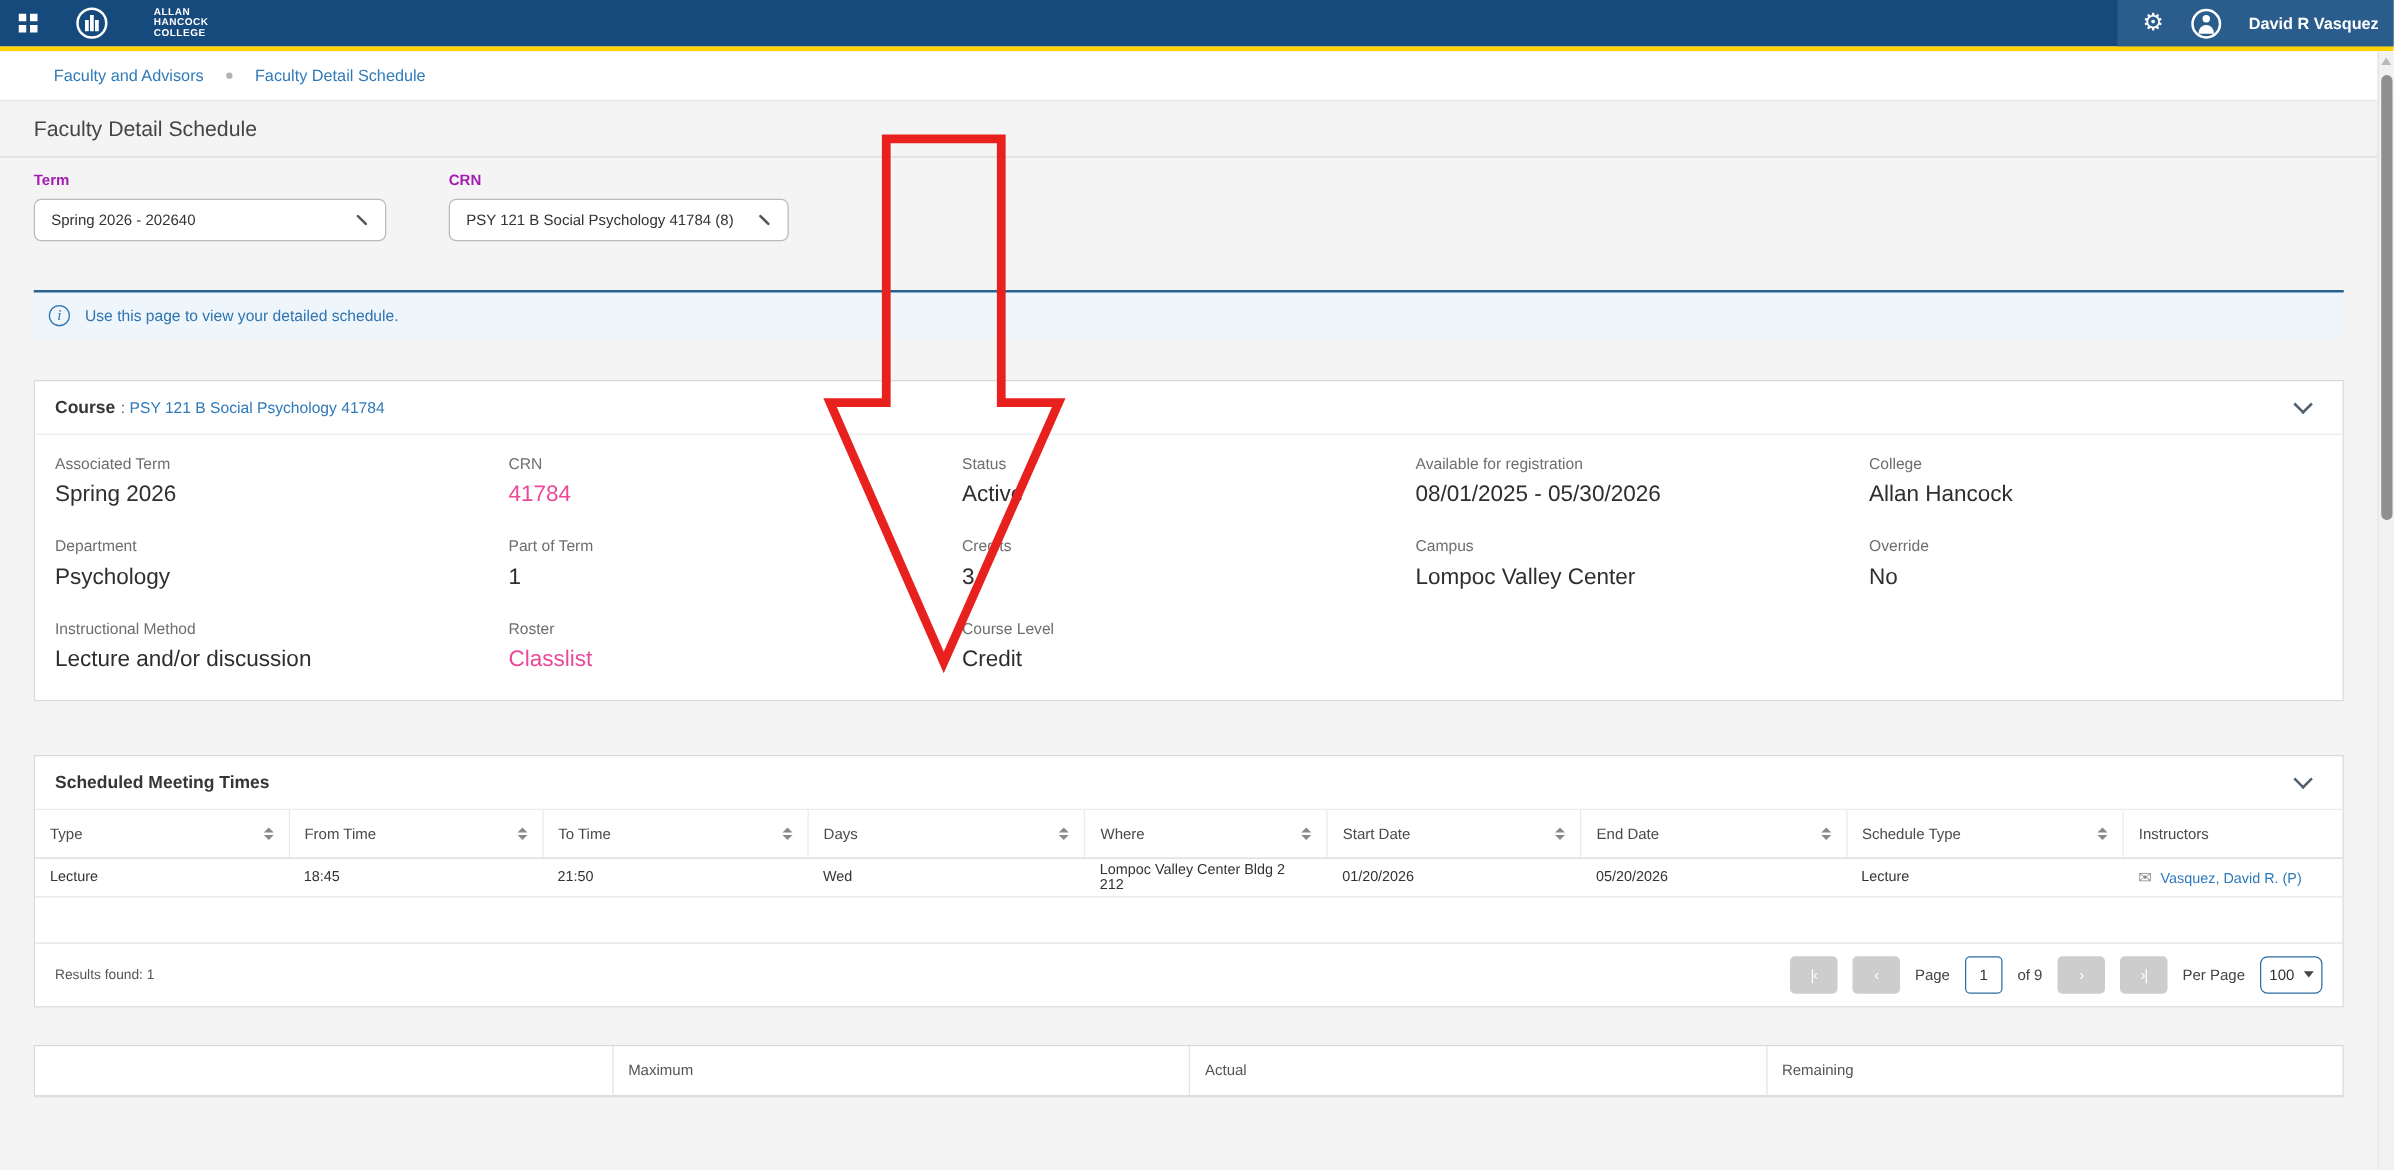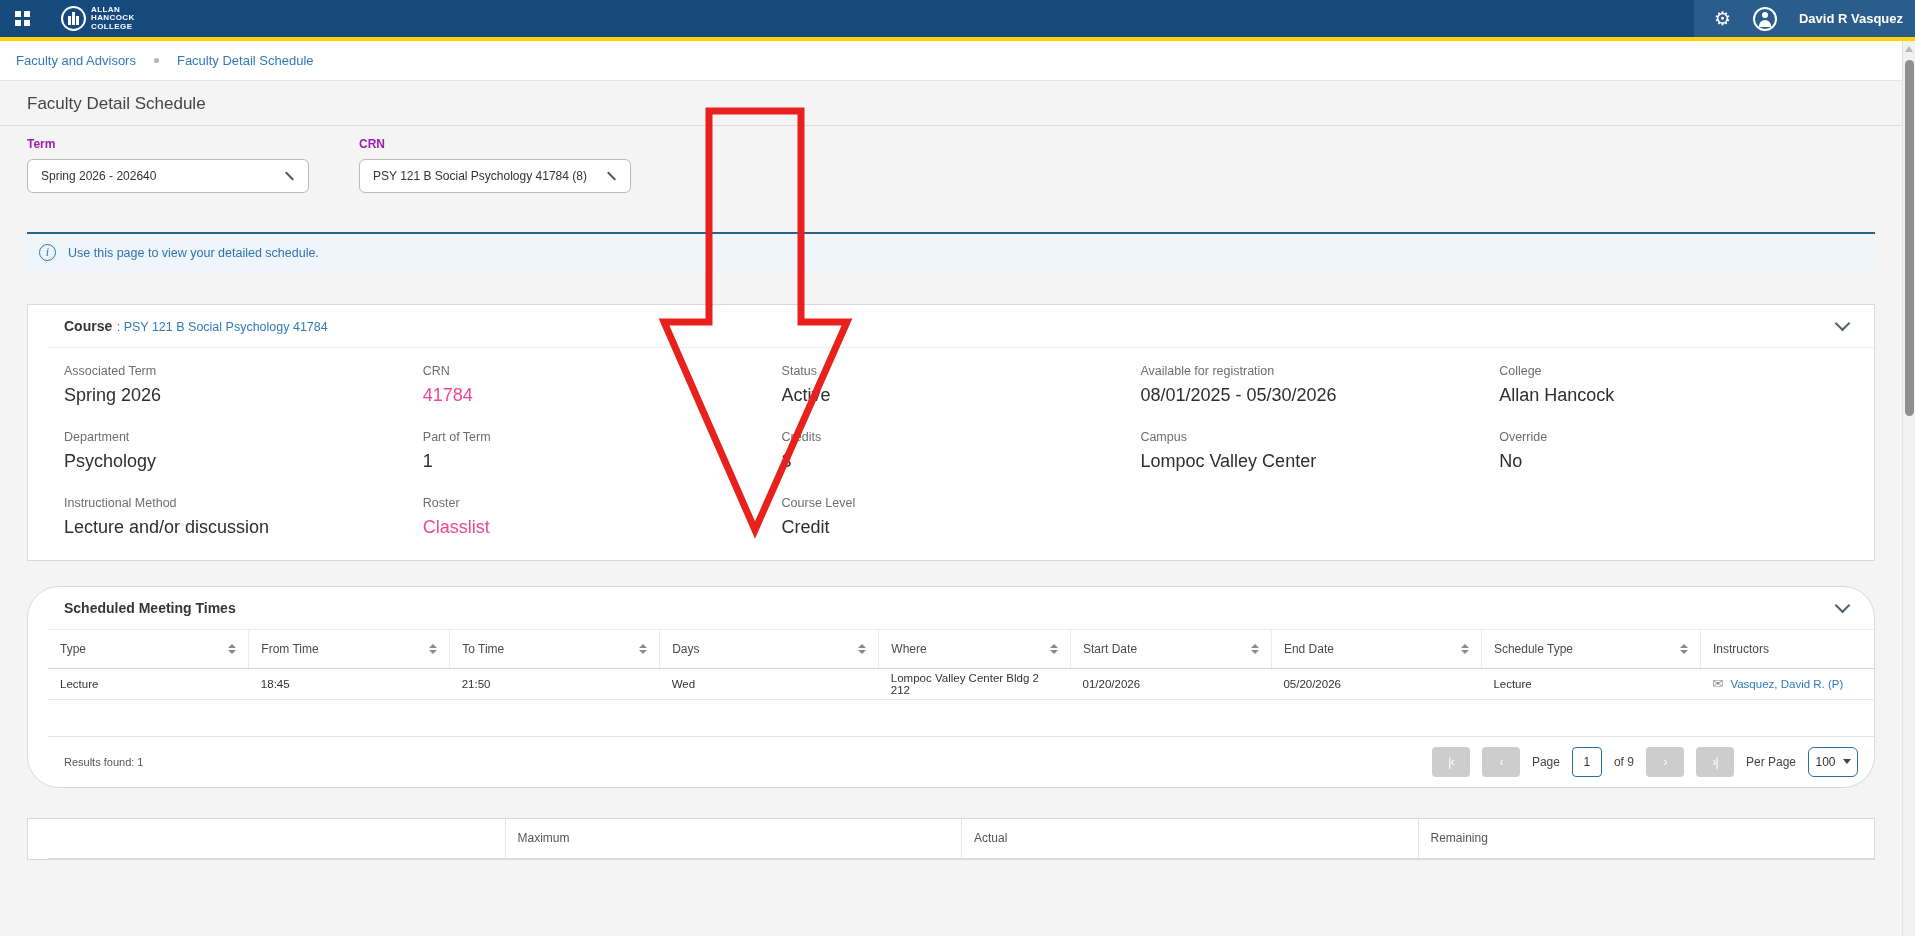--- a/index.html
+++ b/index.html
@@ -11,49 +11,49 @@
   .hdr { height:37px; background:#174a7c; display:flex; align-items:center; position:relative; }
   .apps-btn { margin-left:9px; width:26px; height:26px; display:flex; align-items:center; justify-content:center; cursor:pointer; }
   .grid-ic { display:grid; grid-template-columns:6px 6px; grid-template-rows:6px 6px; gap:3px; }
   .grid-ic span { background:#fff; }
   .logo { margin-left:26px; display:flex; align-items:center; gap:5px; }
   .logo-mark { width:25px; height:25px; border:2px solid #fff; border-radius:50%; position:relative; }
   .logo-mark i { position:absolute; background:#fff; width:3px; bottom:4px; }
   .logo-mark i:nth-child(1){ left:5px; height:9px; }
   .logo-mark i:nth-child(2){ left:9px; height:13px; }
   .logo-mark i:nth-child(3){ left:13px; height:9px; }
-  .logo-text { color:#fff; font-size:8px; font-weight:bold; line-height:8.5px; letter-spacing:.4px; }
+  .logo-text { color:#fff; font-size:8px; font-weight:bold; line-height:8.5px; letter-spacing:.4px;margin-left:32px; }
   .hdr-right { margin-left:auto; height:100%; background:#2b5d8c; display:flex; align-items:center; gap:22px; padding:0 12px 0 20px; }
   .gear { color:#fff; font-size:19px; line-height:1; cursor:pointer; }
   .avatar { width:24px; height:24px; border:2px solid #fff; border-radius:50%; position:relative; cursor:pointer; }
   .avatar .head { position:absolute; top:3px; left:7px; width:6px; height:6px; border-radius:50%; background:#fff; }
   .avatar .bod { position:absolute; bottom:2px; left:4px; width:12px; height:7px; border-radius:6px 6px 0 0; background:#fff; }
   .uname { color:#fff; font-size:13px; font-weight:bold; white-space:nowrap; }
   .accent { height:4px; background:#ffd200; }
 
   
-  .crumbbar { height:40px; background:#fff; border-bottom:1px solid #e4e4e4; display:flex; align-items:center; padding-left:16px; gap:18px; }
+  .crumbbar { height:40px; background:#fff; border-bottom:1px solid #e4e4e4; display:flex; align-items:center; padding-left:43px; gap:18px; }
   .crumb { color:#2f7ab9; font-size:13px; cursor:pointer; }
   .crumb-dot { width:5px; height:5px; border-radius:50%; background:#b3b3b3; }
 
   
   .page-head { padding:13px 27px 11px; font-size:17px; color:#454545; border-bottom:1px solid #dcdcdc; }
   .filters { display:flex; gap:50px; padding:11px 27px 0; height:106px; }
   .f-label { font-size:12px; font-weight:bold; color:#a21caf; margin-bottom:8px; }
   .select { height:34px; background:#fff; border:1px solid #b9b9b9; border-radius:6px; display:flex; align-items:center; justify-content:space-between; padding:0 13px; font-size:12px; color:#333; cursor:pointer; }
   .select.w1 { width:282px; } .select.w2 { width:272px; }
   .caret { width:11px; height:2px; background:#555; transform:rotate(45deg); border-radius:1px; }
 
   
   .notice { margin:0 40px 0 27px; border-top:2px solid #2a628e; background:#eef5fb; height:39px; display:flex; align-items:center; padding-left:12px; gap:12px; }
   .info-ic { width:17px; height:17px; border:1.5px solid #2f74b0; border-radius:50%; color:#2f74b0; font-family:"Liberation Serif", serif; font-style:italic; font-size:12px; display:flex; align-items:center; justify-content:center; flex:none; }
   .notice-text { font-size:12.5px; color:#2f74b0; }
 
   
-  .card { margin:0 40px 0 27px; background:#fff; border:1px solid #d9d9d9; position:relative;padding-left:20px; }
+  .card { margin:0 40px 0 27px; background:#fff; border:1px solid #d9d9d9; position:relative; }
   .card-head { position:relative; padding:12px 16px; border-bottom:1px solid #ececec; }
   .card-title { font-size:14px; font-weight:bold; color:#363636; }
   .chev { position:absolute; right:26px; top:13px; width:11px; height:11px; border-right:2px solid #51606f; border-bottom:2px solid #51606f; transform:rotate(45deg); cursor:pointer; }
   .course-link { font-size:12.5px; color:#2f7ab9; cursor:pointer; }
   .sep { font-size:12.5px; color:#555; }
 
   .course-grid { display:grid; grid-template-columns:repeat(5,1fr); padding:16px 16px 22px; row-gap:24px; }
   .fld .lb { font-size:12.5px; color:#6e6e6e; margin-bottom:7px; }
   .fld .vl { font-size:18px; color:#2e2e2e; }
   .fld .vl.link { color:#ec4899; cursor:pointer; }
@@ -85,21 +85,21 @@
   .enr-cell + .enr-cell { border-left:1px solid #e3e3e3; }
 
   
   .sbar { position:absolute; top:41px; right:0; bottom:0; width:13px; background:#f1f1f1; border-left:1px solid #e3e3e3; }
   .sbar .up { position:absolute; top:5px; left:2px; width:0; height:0; border-left:4.5px solid transparent; border-right:4.5px solid transparent; border-bottom:6px solid #b9b9b9; }
   .sthumb { position:absolute; left:2px; top:19px; width:9px; height:356px; background:#8f8f8f; border-radius:5px; cursor:pointer; }
 
   
   .anno { position:absolute; left:0; top:0; width:1915px; height:936px; pointer-events:none; z-index:60; }
 
-  .mt25 { margin-top:25px;border-radius:32px; } .mt30 { margin-top:30px; } .mt33 { margin-top:33px; }
+  .mt25 { margin-top:43px; } .mt30 { margin-top:30px; } .mt33 { margin-top:33px; }
 </style>
 </head>
 <body>
 
 <div class="app">
 
   <div class="hdr" style="background: rgb(23, 74, 124);">
     <div class="apps-btn">
       <span class="grid-ic">
           <span></span>

